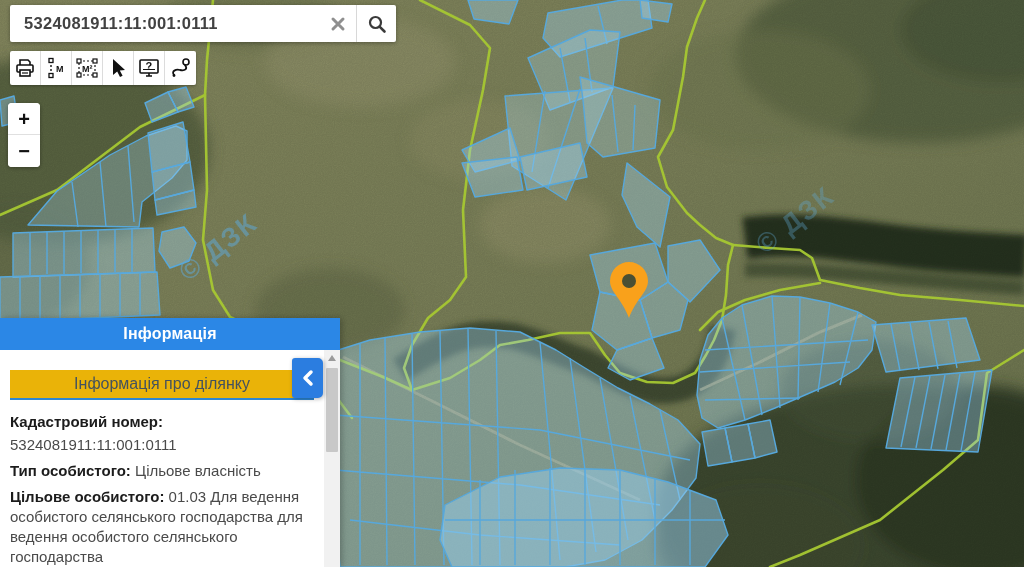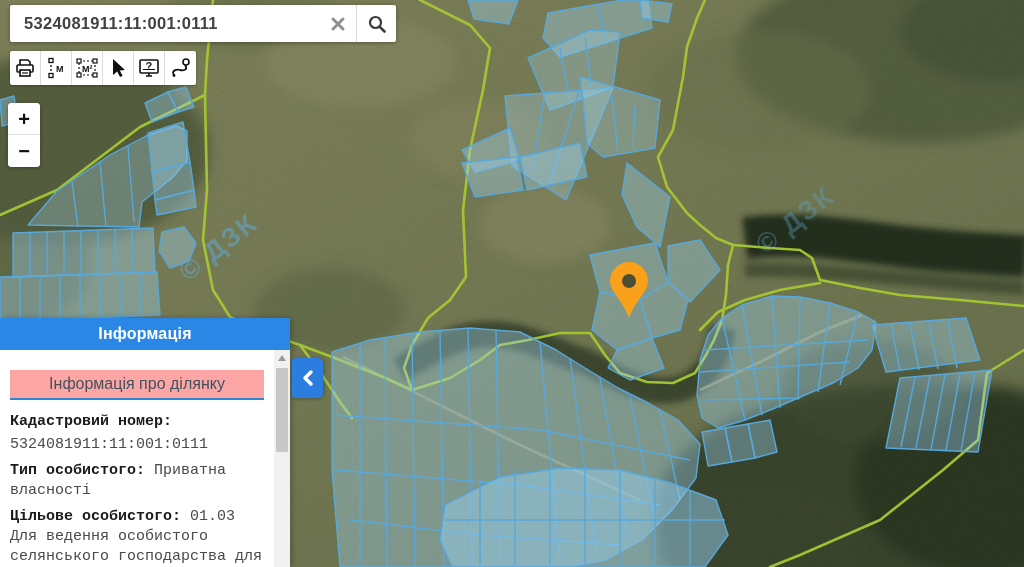--- a/index.html
+++ b/index.html
@@ -41,39 +41,39 @@
     position:absolute;left:8px;top:103px;width:32px;z-index:30;
     background:#fff;border-radius:4px;box-shadow:0 1px 4px rgba(0,0,0,.35);overflow:hidden;
   }
   .zoom-btn{width:32px;height:32px;border:none;background:#fff;cursor:pointer;
     font-size:20px;font-weight:bold;color:#111;line-height:30px;padding:0;
     font-family:"Liberation Sans","DejaVu Sans",sans-serif;}
   .zoom-btn:first-child{border-bottom:1px solid #e0e0e0;}
 
   
   .panel{
-    position:absolute;left:0;top:318px;width:290px;height:249px;z-index:25;
+    position:absolute;left:0;top:318px;width:340px;height:249px;z-index:25;
     box-shadow:2px 0 6px rgba(0,0,0,.25);
   }
   .panel-header{
     height:32px;background:#2b87e6;color:#fff;display:flex;align-items:center;justify-content:center;
     font-size:16px;font-weight:bold;letter-spacing:.2px;
   }
   .panel-body{position:relative;background:#fff;height:217px;overflow:hidden;}
   .panel-scroll{position:absolute;right:0;top:0;bottom:0;width:16px;background:#f1f1f1;}
   .scroll-up{height:16px;display:flex;align-items:center;justify-content:center;background:#f1f1f1;border:none;width:16px;cursor:pointer;padding:0;}
   .scroll-thumb{position:absolute;left:2px;right:2px;top:18px;height:84px;background:#c8c8c8;border-radius:1px;}
   .panel-content{position:absolute;left:0;top:0;right:16px;bottom:0;padding:0 10px;}
   .section-head{
-    margin-top:20px;background:#fca5a5;border-bottom:2px solid #2e86d0;
+    margin-top:20px;background:#eab308;border-bottom:2px solid #2e86d0;
     height:28px;display:flex;align-items:center;justify-content:center;
     font-size:16px;color:#44525e;
   }
   .fields{margin-top:12px;font-size:15px;line-height:1.33;color:#4a4a4a;}
-  .field{margin-bottom:6px;font-family:Liberation Mono, monospace;}
+  .field{margin-bottom:6px;}
   .flabel{font-weight:bold;color:#1c1c1c;}
   .field.block .flabel{display:block;margin-bottom:3px;}
   .fval{color:#4a4a4a;}
 
   .collapse-btn{
     position:absolute;left:292px;top:358px;width:31px;height:40px;z-index:26;
     background:#2b7de0;border:none;border-radius:3px 5px 5px 3px;cursor:pointer;
     display:flex;align-items:center;justify-content:center;box-shadow:1px 1px 4px rgba(0,0,0,.3);padding:0;
   }
 </style>
@@ -297,21 +297,21 @@
   <div class="panel-body">
     <div class="panel-content">
       <div class="section-head">Інформація про ділянку</div>
       <div class="fields">
         <div class="field block">
           <span class="flabel">Кадастровий номер:</span>
           <span class="fval">5324081911:11:001:0111</span>
         </div>
         <div class="field">
           <span class="flabel">Тип особистого:</span>
-          <span class="fval">Приватна власності</span>
+          <span class="fval">Цільове власність</span>
         </div>
         <div class="field">
           <span class="flabel">Цільове особистого:</span>
           <span class="fval">01.03 Для ведення особистого селянського господарства для ведення особистого селянського господарства</span>
         </div>
 
       </div>
     </div>
     <div class="panel-scroll">
       <button class="scroll-up">

